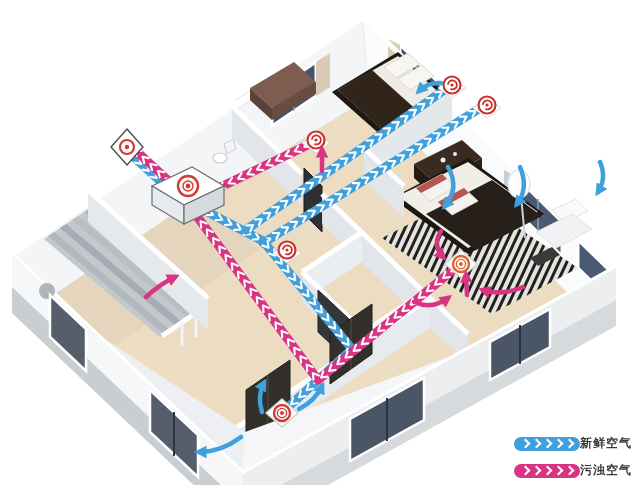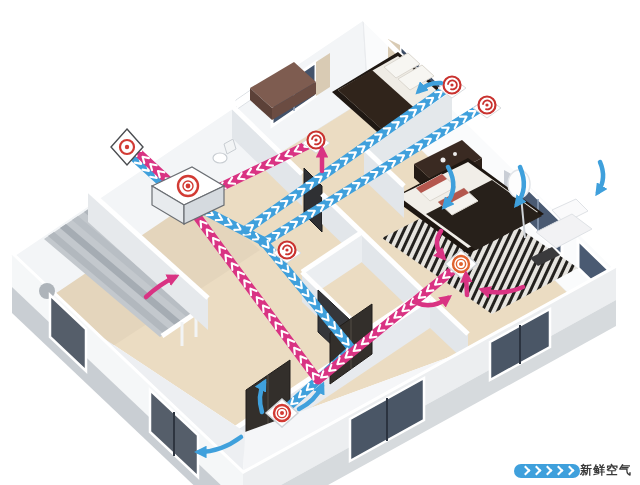--- a/index.html
+++ b/index.html
@@ -425,14 +425,24 @@
   <div class="legend-row">
     <span class="pill" id="pill-0" style="background: rgb(63, 160, 220);">
       <span class="chev"></span>
           <span class="chev"></span>
           <span class="chev"></span>
           <span class="chev"></span>
           <span class="chev"></span>
     </span>
     <span class="legend-label">新鲜空气</span>
   </div>
+  <div class="legend-row">
+    <span class="pill" id="pill-1" style="background: rgb(217, 51, 131);">
+      <span class="chev"></span>
+          <span class="chev"></span>
+          <span class="chev"></span>
+          <span class="chev"></span>
+          <span class="chev"></span>
+    </span>
+    <span class="legend-label">污浊空气</span>
+  </div>
 </div>
 </div>
 
 </body></html>

